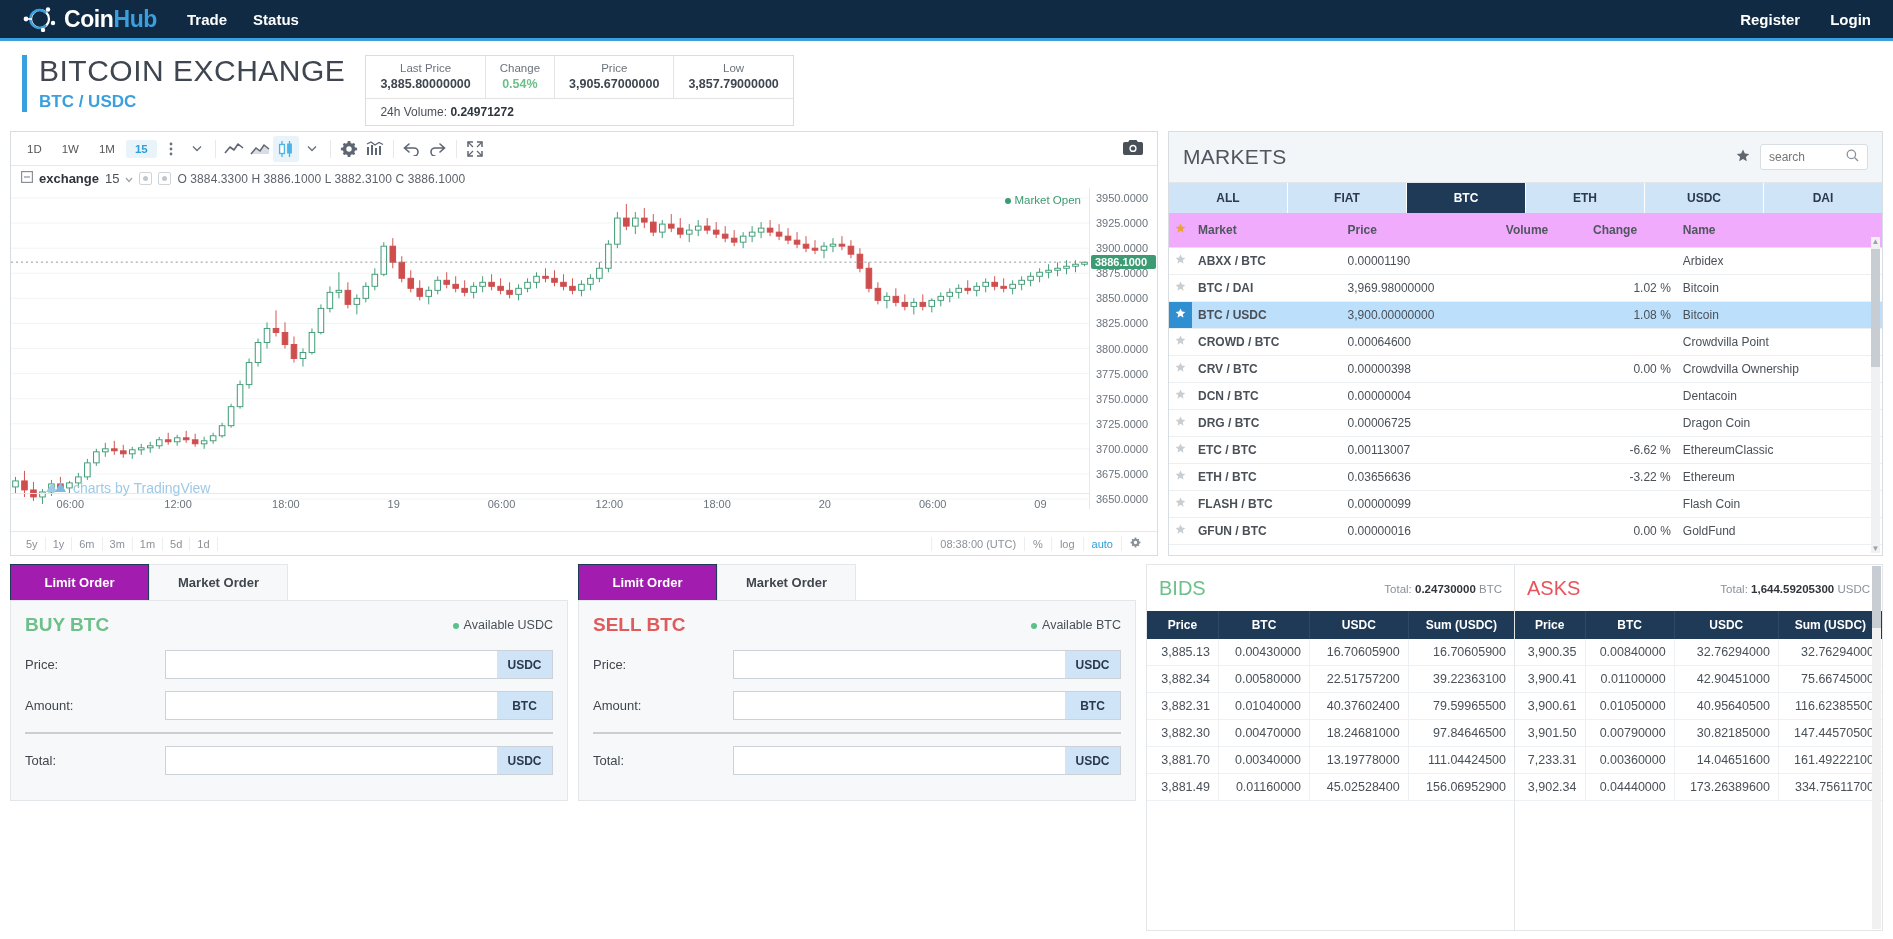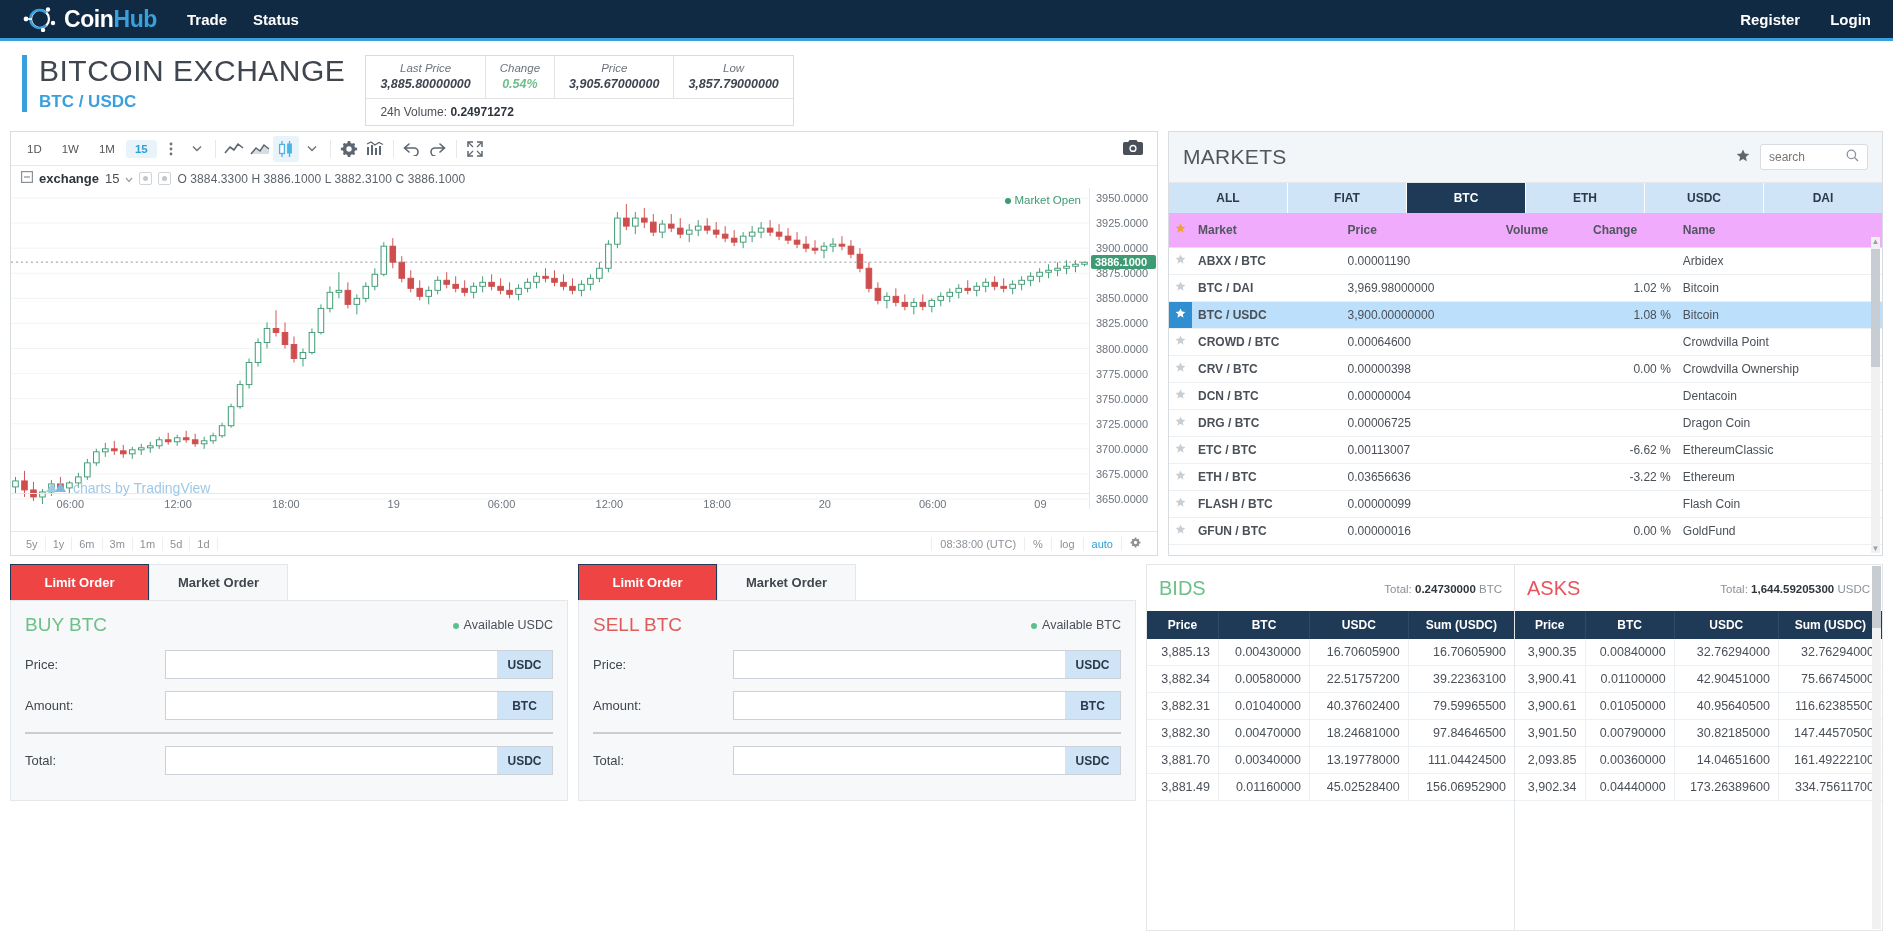--- a/index.html
+++ b/index.html
@@ -27,21 +27,21 @@
   #nav-right { margin-left: auto; display: flex; align-items: center; }
   #nav-right .navlink { margin-left: 30px; margin-right: 0; }
 
   
   #pairheader { display: flex; align-items: flex-start; padding: 14px 0 0 22px; height: 90px; }
   #pairtitle { border-left: 5px solid #3aa0dd; padding-left: 12px; }
   #pairtitle .big { font-size: 30px; color: #3f4650; letter-spacing: .5px; line-height: 1.05; }
   #pairtitle .sub { font-size: 17px; color: #3aa0dd; font-weight: bold; margin-top: 5px; }
   #statbox { margin-left: 20px; border: 1px solid #dcdcdc; background: #fff; }
   #statrow { display: flex; }
-  .statcell { padding: 6px 14px 7px 14px; border-right: 1px solid #e3e3e3; text-align: center; font-style: italic; }
+  .statcell { padding: 6px 14px 7px 14px; border-right: 1px solid #e3e3e3; text-align: center; }
   .statcell:last-child { border-right: none; }
   .statcell .lbl { font-size: 11.5px; color: #6b737c; margin-bottom: 3px; }
   .statcell .val { font-size: 12.5px; font-weight: bold; color: #3f4650; }
   .statcell .val.up { color: #6ec08a; }
   #volrow { border-top: 1px solid #e3e3e3; padding: 6px 14px; font-size: 12px; color: #4a5058; }
   #volrow b { color: #2f353d; }
 
   
   #mainarea { display: flex; padding: 0 10px; gap: 10px; height: 425px; }
 
@@ -162,24 +162,24 @@
 
   
   #bottomarea { display: flex; padding: 8px 10px 0 10px; gap: 10px; height: 375px; }
   .orderpanel { flex: 0 0 558px; }
   .otabs { display: flex; }
   .otab {
     width: 139px; text-align: center; padding: 10px 0; font-size: 13px; font-weight: bold;
     cursor: pointer; background: #f7f8f9; color: #40464e; border: 1px solid #e4e7ea;
     border-bottom: none;
   }
-  .otab.active { background: #ef4444; color: #fff; border-color: #1f3a56; }
+  .otab.active { background: #a21caf; color: #fff; border-color: #1f3a56; }
   .obody { border: 1px solid #e4e7ea; background: #f7f8f9; padding: 13px 14px; }
   .orow1 { display: flex; align-items: center; margin-bottom: 14px; }
-  .otitle { font-size: 19px; }
+  .otitle { font-size: 19px; font-weight: bold; }
   .otitle.buy { color: #6ec08a; }
   .otitle.sell { color: #e05b5b; }
   .oavail { margin-left: auto; font-size: 12.5px; color: #4a5058; }
   .oavail .dot { display:inline-block; width:6px; height:6px; border-radius:50%;
                  background:#5cc08a; margin-right:5px; vertical-align: middle; }
   .frow { display: flex; align-items: center; margin-bottom: 12px; }
   .flabel { width: 140px; font-size: 13px; color: #40464e; }
   .fieldwrap { flex: 1; display: flex; }
   .fieldwrap input {
     flex: 1; border: 1px solid #ccd2d8; border-right: none; height: 29px; padding: 0 8px;
@@ -1046,21 +1046,21 @@
               <td>40.95640500</td>
               <td>116.62385500</td>
             </tr>
             <tr>
               <td>3,901.50</td>
               <td>0.00790000</td>
               <td>30.82185000</td>
               <td>147.44570500</td>
             </tr>
             <tr>
-              <td>2,093.85</td>
+              <td>7,233.31</td>
               <td>0.00360000</td>
               <td>14.04651600</td>
               <td>161.49222100</td>
             </tr>
             <tr>
               <td>3,902.34</td>
               <td>0.04440000</td>
               <td>173.26389600</td>
               <td>334.75611700</td>
             </tr>

